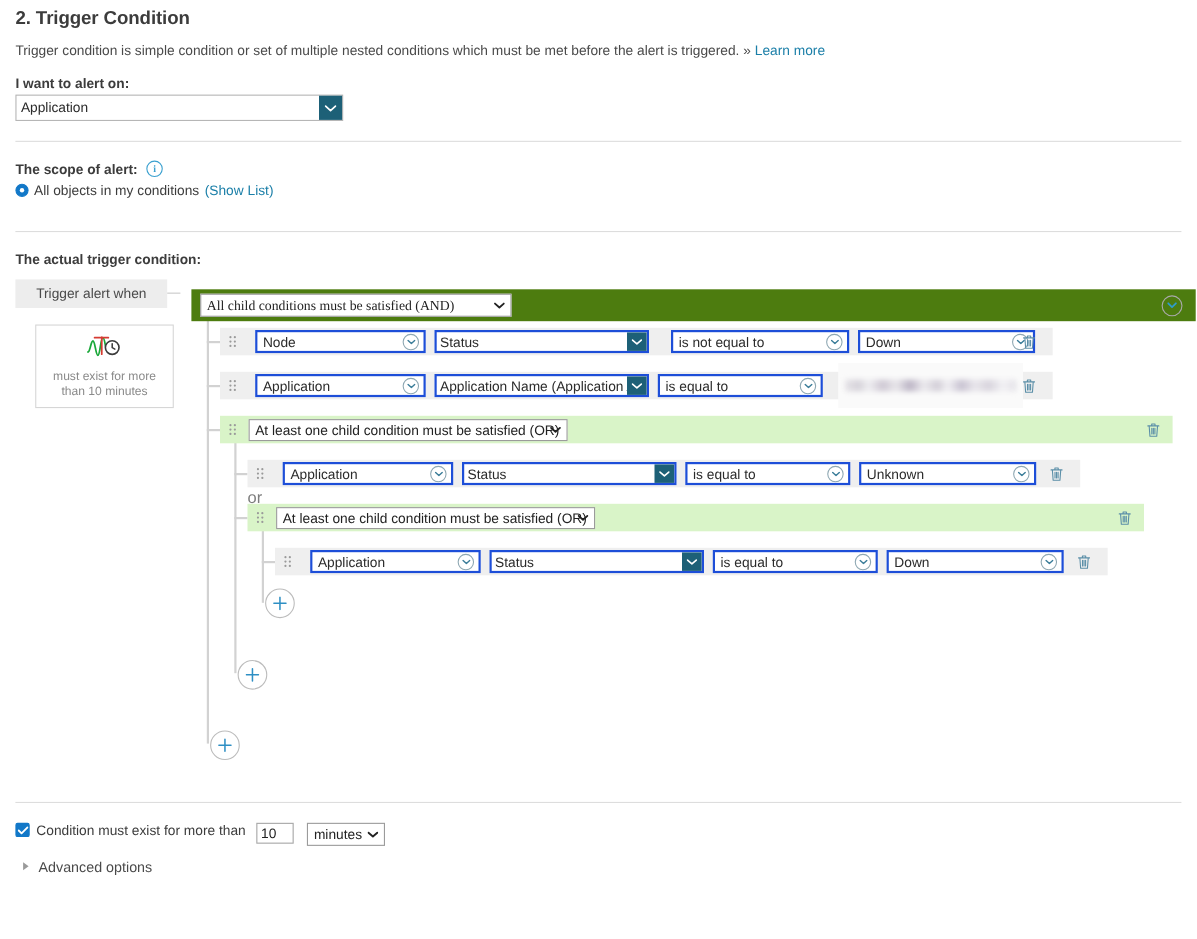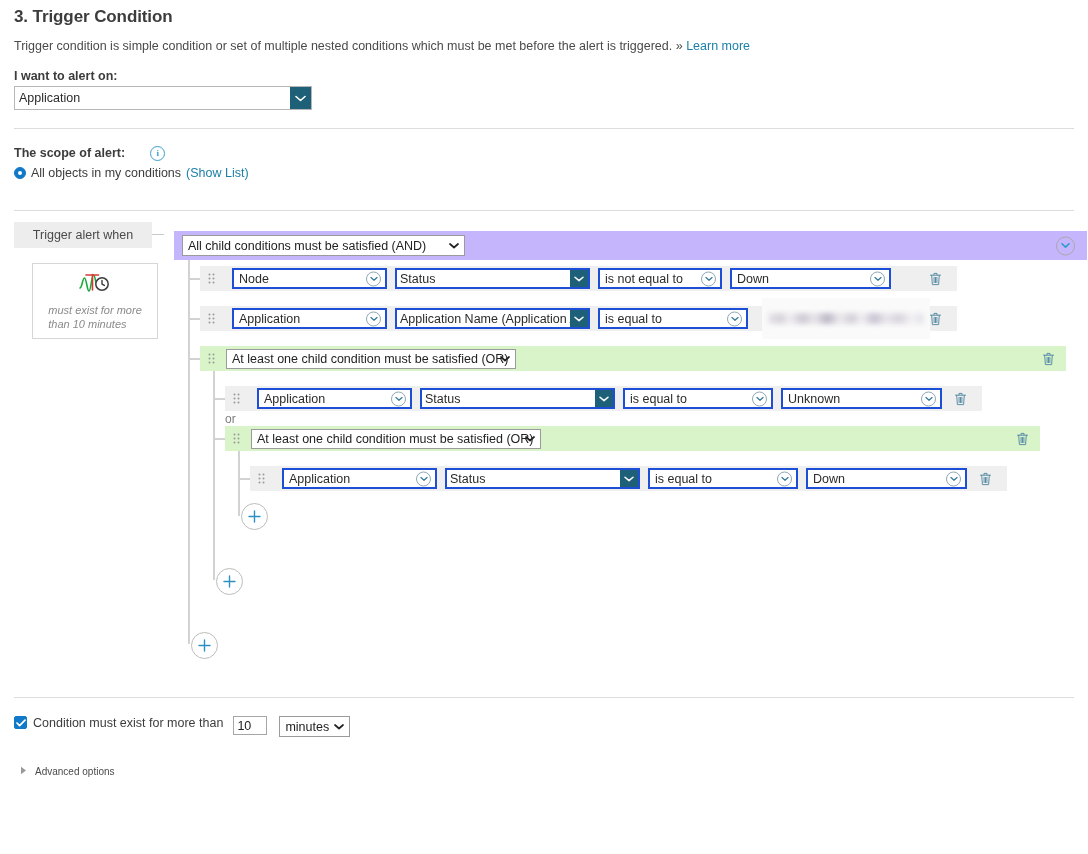--- a/index.html
+++ b/index.html
@@ -81,22 +81,22 @@
 
   hr.rule {
     border: none;
     border-top: 1px solid #dddddd;
     margin: 18px 0 0 0;
   }
 
   
   .scope-head {
     display: flex;
-    align-items: flex-start;
-    gap: 25px;
+    align-items: center;
+    gap: 8px;
     margin-top: 17px;
   }
   .scope-head .lbl { font-size: 12.5px; font-weight: bold; color: #3c3c3c; }
   .info-icon {
     width: 13px; height: 13px;
     border: 1px solid #3aa0cf;
     border-radius: 50%;
     color: #3aa0cf;
     font-size: 9px;
     font-weight: bold;
@@ -145,33 +145,33 @@
   .must-exist-card {
     position: absolute; left: 18px; top: 41px;
     width: 124px; height: 74px;
     border: 1px solid #d6d6d6;
     background: #fff;
     display:flex; flex-direction:column;
     align-items:center; justify-content:center;
     gap: 6px;
   }
   .must-exist-card .cap {
-    font-size: 11px; color: #8a8a8a; line-height: 14px; font-style: italic;
+    font-size: 11px; color: #8a8a8a; text-align:center; line-height: 14px;
   }
 
   
   .rail { position: absolute; width: 2px; background: #d2d2d2; }
 
   
   .grp {
     position: absolute;
     display: flex; align-items: center;
     box-sizing: border-box;
   }
-  .grp.and { background: #c4b5fd; }
+  .grp.and { background: #4d7c0f; font-family: Liberation Serif, serif; }
   .grp.or  { background: #d9f4c8; }
 
   .drag {
     width: 14px; flex: 0 0 14px;
     display:flex; align-items:center; justify-content:center;
     color:#9a9a9a; letter-spacing:0;
   }
   .drag svg { display:block; }
   .native-wrap {
     position: relative; display:inline-flex; align-items:center;
@@ -242,21 +242,21 @@
     margin: 0 6px;
     border-radius: 2px;
   }
   .blurfield {
     position:absolute;
     background:#fafafa;
   }
 
   .or-lbl {
     position:absolute;
-    font-size: 12px;
+    font-size: 15px;
     color: #7d7d7d;
   }
 
   .plus {
     position: absolute;
     width: 25px; height: 25px; border-radius: 50%;
     border: 1px solid #bcbcbc; background:#fff;
     display:flex; align-items:center; justify-content:center;
     color:#2e8fc4;
   }
@@ -279,32 +279,32 @@
     color:#fff;
   }
   .num-input {
     width: 34px; height: 19px; box-sizing:border-box;
     border:1px solid #a6a6a6; background:#fff;
     font-size:12.5px; font-family:"Liberation Sans", sans-serif;
     color:#222; padding: 0 3px; margin-left: 4px;
   }
   .adv {
     display:flex; align-items:center; gap:8px;
-    margin-top: 29px; font-size: 10px; color:#4a4a4a;
+    margin-top: 12px; font-size: 13px; color:#4a4a4a;
     padding-left: 6px;
   }
   .tri { color:#9a9a9a; font-size: 9px; }
 </style>
 </head>
 <body>
 
 <div class="page">
 
   
-  <h1 class="section-title">3. Trigger Condition</h1>
+  <h1 class="section-title">2. Trigger Condition</h1>
 
   <p class="section-desc">
     <span>Trigger condition is simple condition or set of multiple nested conditions which must be met before the alert is triggered.</span>
     <span class="arrow-mark">»</span>
     <a class="link">Learn more</a>
   </p>
 
   <div class="field-label">I want to alert on:</div>
   <div class="sel" id="alert-on-select">
     <span class="sel-txt">Application</span>
@@ -325,20 +325,21 @@
 
   <div class="radio-row">
     <span class="radio on"></span>
     <span>All objects in my conditions</span>
     <a class="link" style="text-decoration:none">(Show List)</a>
   </div>
 
   <hr class="rule" style="margin-top:30px">
 
   
+  <div class="builder-label">The actual trigger condition:</div>
 
   <div class="builder">
 
     <div class="trigger-chip">Trigger alert when</div>
     <div class="chip-dash"></div>
 
     <div class="must-exist-card">
       <span>
         <svg width="34" height="22" viewBox="0 0 34 22">
           <path d="M2 16 C4 16, 4.5 6, 6.5 6 C8.5 6, 9 19, 11 19 C13 19, 13.5 3, 15.5 3 C17.5 3, 18 16, 20 16" stroke="#1aa83a" stroke-width="1.6" fill="none" stroke-linecap="round" stroke-linejoin="round"></path>
@@ -402,21 +403,21 @@
         </span>
       </span>
       <span class="pill teal" style="margin-left:8px;width:195px;">
         <span class="tx">Status</span>
         <span class="tbtn">
           <svg width="10" height="6" viewBox="0 0 10 6">
               <path d="M1 1.2 L5 4.6 L9 1.2" stroke="#fff" stroke-width="1.5" fill="none" stroke-linecap="round" stroke-linejoin="round"></path>
             </svg>
         </span>
       </span>
-      <span class="pill" style="margin-left:8px;width:124px;">
+      <span class="pill" style="margin-left:20px;width:162px;">
         <span>is not equal to</span>
         <span class="circ">
           <svg width="8" height="5" viewBox="0 0 8 5">
               <path d="M1 1 L4 3.8 L7 1" stroke="#3b7d99" stroke-width="1.3" fill="none" stroke-linecap="round" stroke-linejoin="round"></path>
             </svg>
         </span>
       </span>
       <span class="pill" style="margin-left:8px;width:161px;">
         <span>Down</span>
         <span class="circ">

